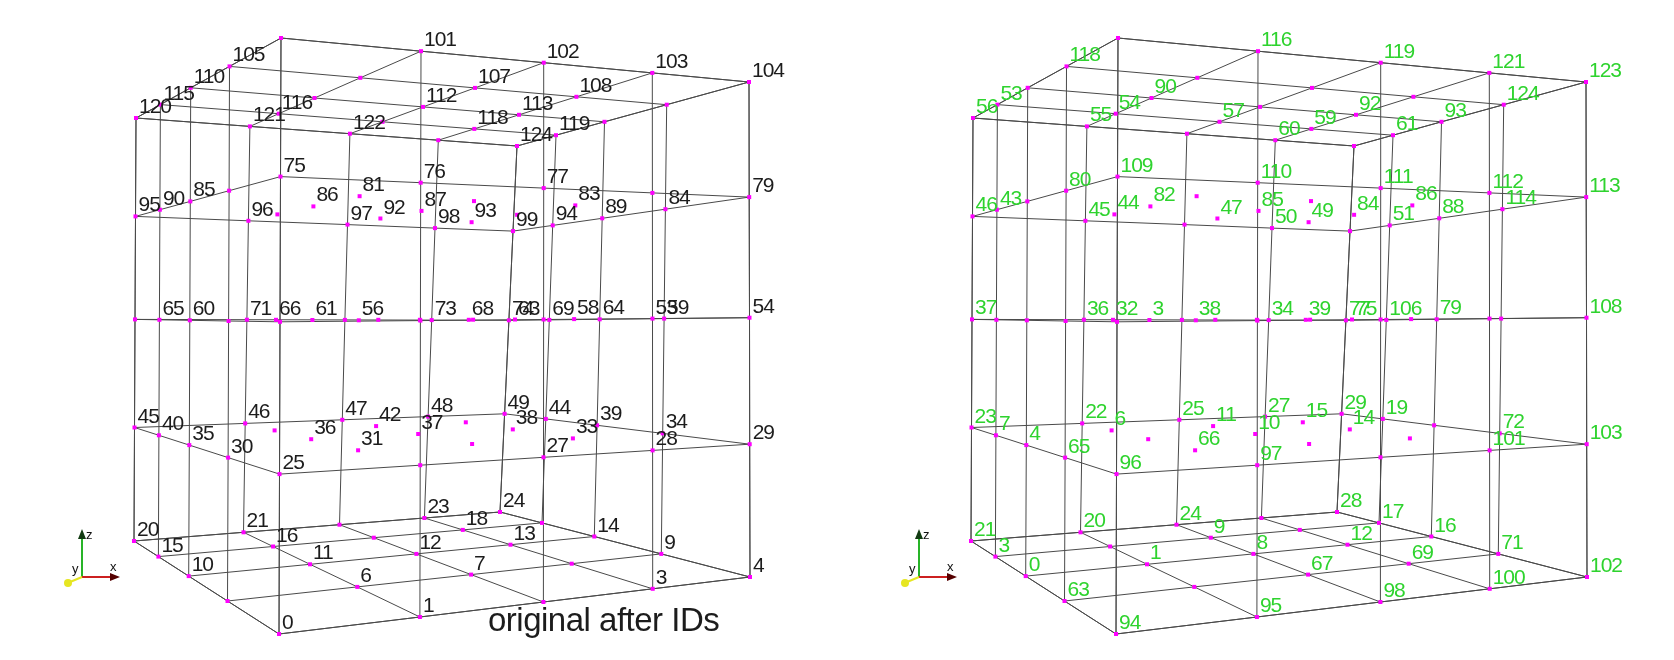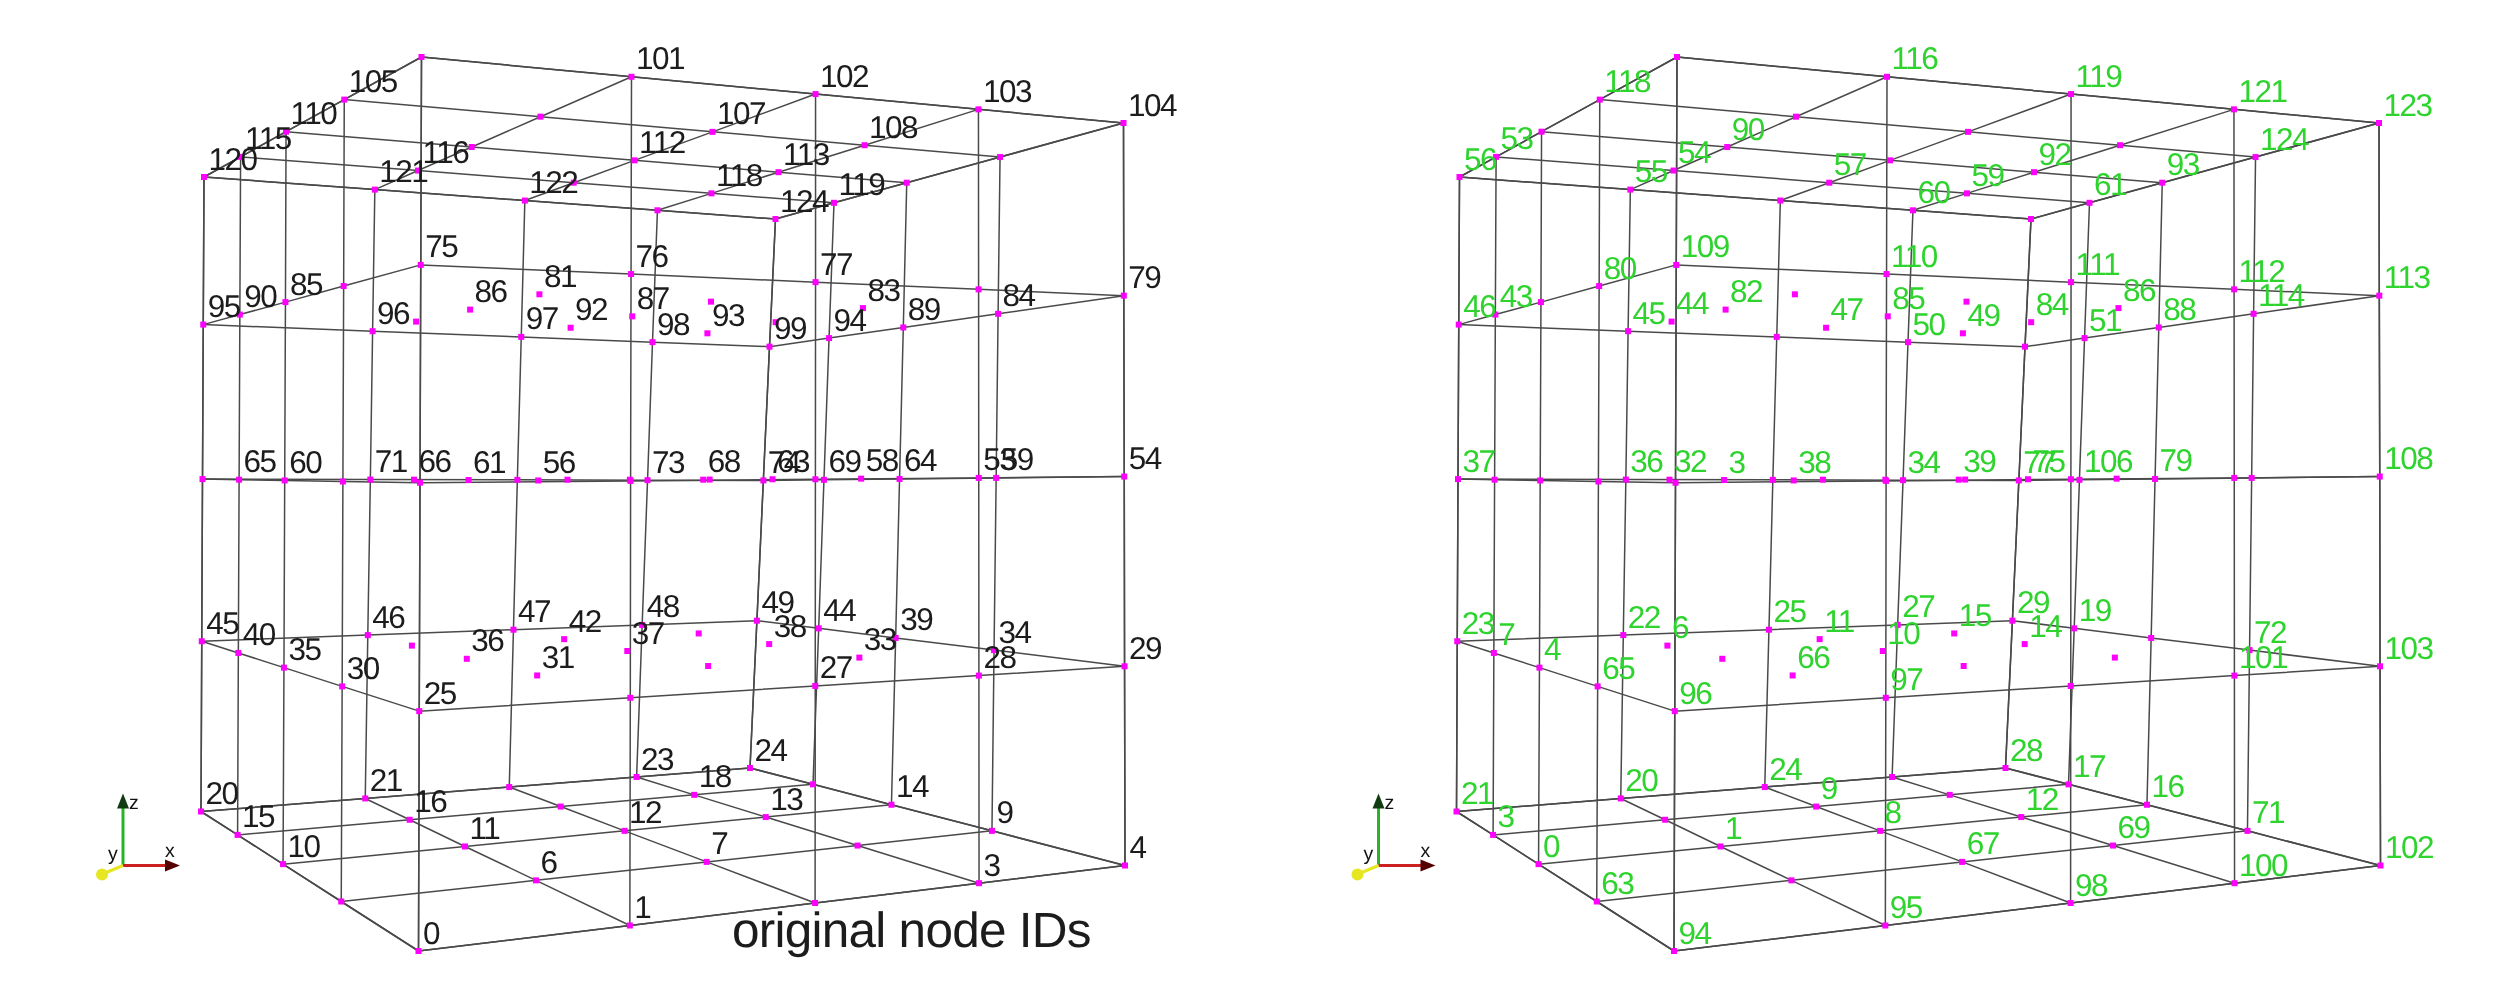--- a/index.html
+++ b/index.html
@@ -591,14 +591,14 @@
           <text x="86" y="539" class="axis-label">z</text>
           <line x1="82" y1="577" x2="112" y2="577" stroke="#cc2020" stroke-width="2"></line>
           <polygon points="110,573 110,581 120,577" fill="#550000"></polygon>
           <text x="110" y="571" class="axis-label">x</text>
           <line x1="82" y1="577" x2="70" y2="582" stroke="#e6e622" stroke-width="2"></line>
           <circle cx="68" cy="583" r="4" fill="#e6e622"></circle>
           <text x="72" y="573" class="axis-label">y</text>
         </g>
       </g>
     </svg>
-  <div class="caption left" style="color: rgb(28, 28, 28);">original node IDs</div>
+  <div class="caption left" style="color: rgb(28, 28, 28);">original after IDs</div>
 </div>
 
 </body></html>

